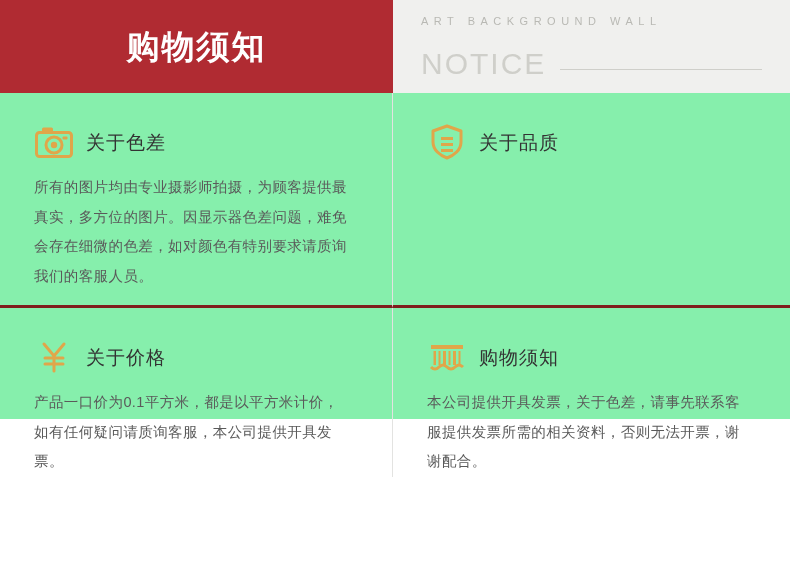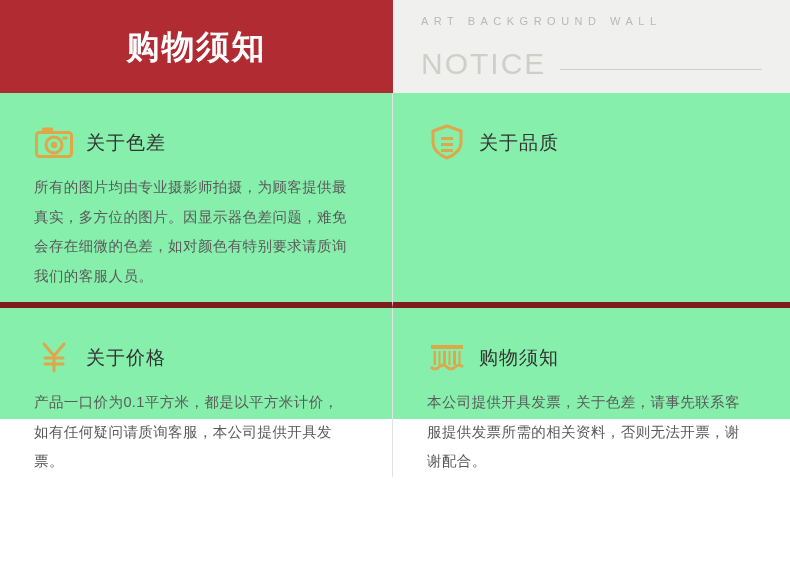--- a/index.html
+++ b/index.html
@@ -87,21 +87,21 @@
   }
   .cell {
     position: relative;
     padding: 26px 42px 0 34px;
     box-sizing: border-box;
   }
   .cell.left {
     border-right: 1px solid #e3e3e1;
   }
   .cell.row1 {
-    border-bottom: 6px solid #7f1d1d;
+    border-bottom: 3px solid #7f1d1d;
   }
   .cell-head {
     display: flex;
     align-items: center;
     height: 46px;
     margin-bottom: 8px;
   }
   .cell-icon {
     width: 40px;
     height: 40px;

